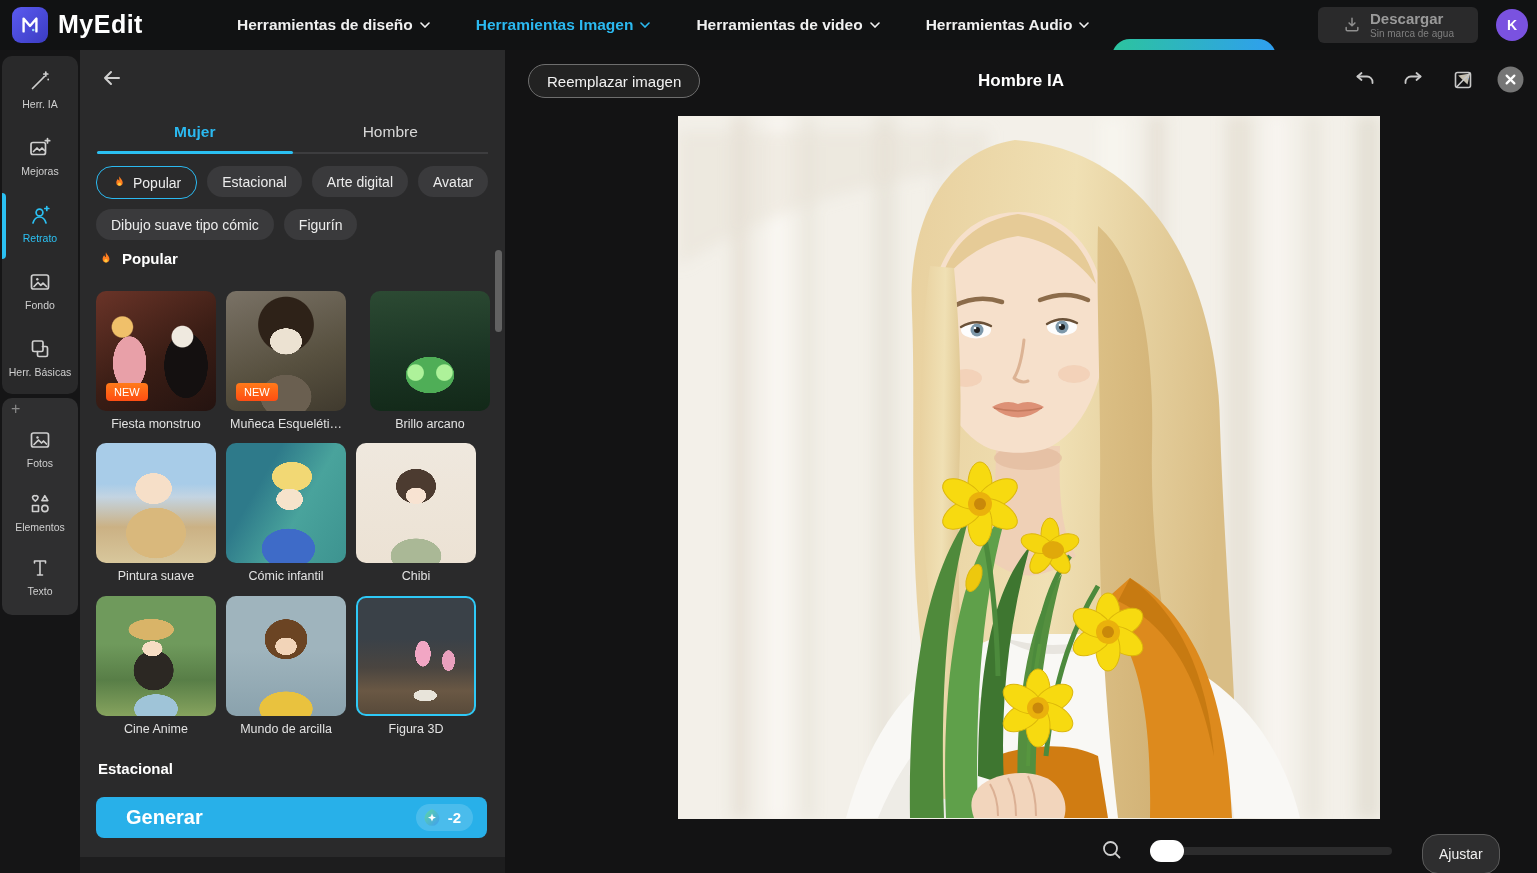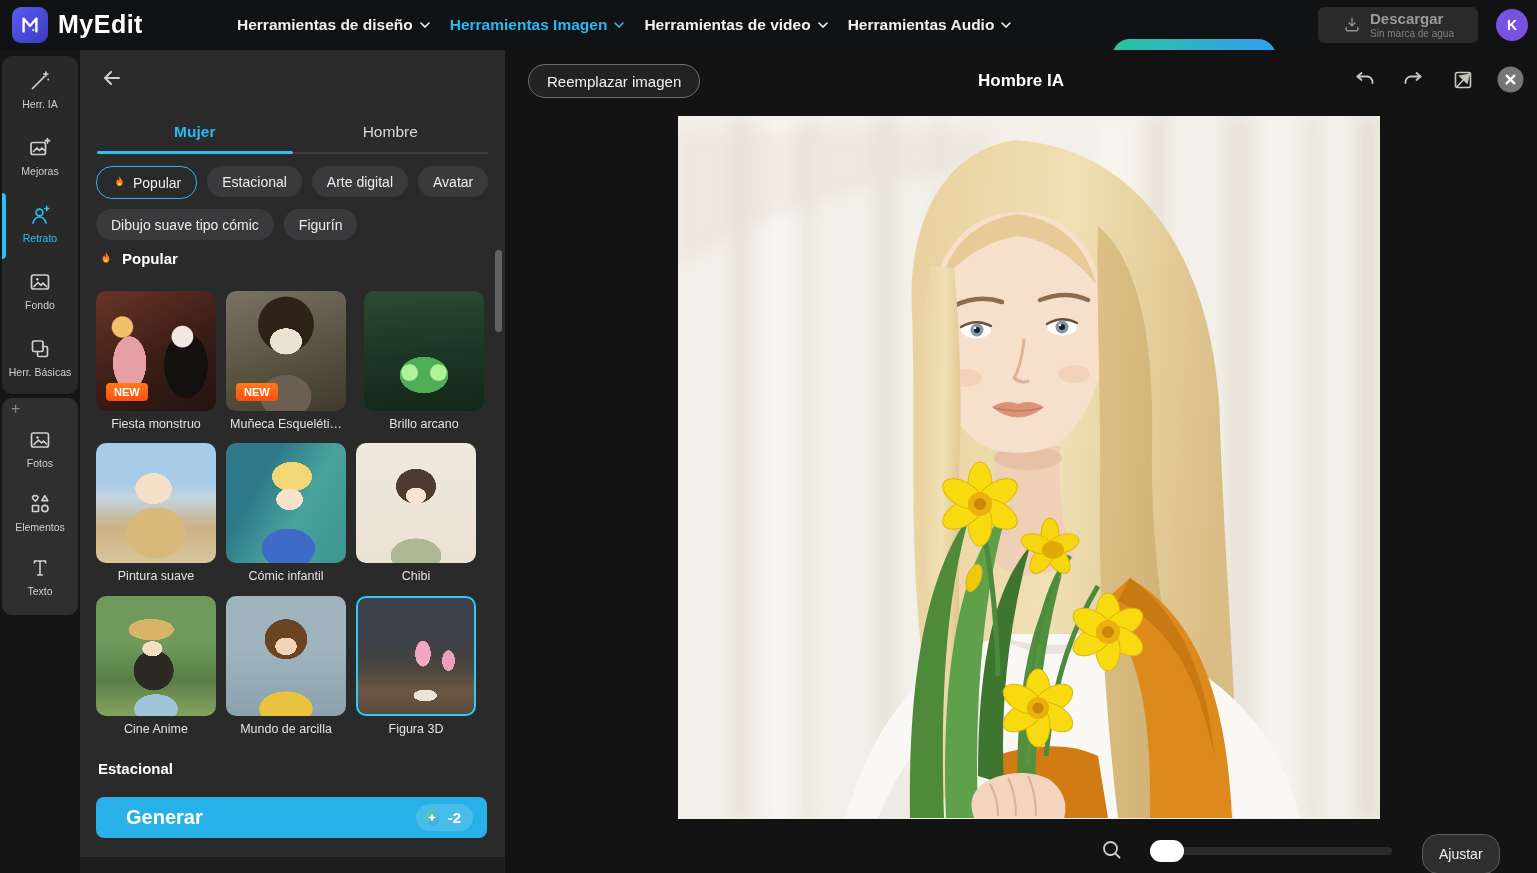--- a/index.html
+++ b/index.html
@@ -4,21 +4,21 @@
 <style>
   html,body{margin:0;padding:0;background:#141414;font-family:"Liberation Sans",sans-serif;}
   .page{position:relative;width:1537px;height:873px;overflow:hidden;background:#131314;color:#eee;}
   svg{display:block}
 
   
   .topnav{position:absolute;left:0;top:0;width:1537px;height:50px;background:#111213;}
   .logo{position:absolute;left:12px;top:7px;width:36px;height:36px;border-radius:9px;
         background:linear-gradient(135deg,#5a5af0,#3b3cc2);display:flex;align-items:center;justify-content:center;}
   .brand{position:absolute;left:58px;top:10px;font-size:25px;font-weight:600;color:#fff;letter-spacing:.5px;}
-  .nav-menus{position:absolute;left:237px;top:0;height:50px;display:flex;align-items:center;gap:20px;}
+  .nav-menus{position:absolute;left:237px;top:0;height:50px;display:flex;align-items:center;gap:46px;}
   .nav-item{display:flex;align-items:center;gap:7px;font-size:15.5px;font-weight:600;color:#f0f0f0;cursor:pointer;white-space:nowrap;}
   .nav-item.active{color:#2bb9f0;}
   .btn-credits{position:absolute;left:1112px;top:7px;width:164px;height:36px;border-radius:18px;border:none;
         background:linear-gradient(90deg,#2cc49e,#2f9ef0);color:#fff;font-size:15px;font-weight:700;
         font-family:"Liberation Sans",sans-serif;display:flex;align-items:center;justify-content:center;cursor:pointer;margin-top:32px;}
   .btn-download{position:absolute;left:1318px;top:7px;width:160px;height:36px;border-radius:6px;background:#2a2a2b;
         display:flex;align-items:center;justify-content:center;gap:8px;cursor:pointer;}
   .dl-texts{display:flex;flex-direction:column;align-items:flex-start;line-height:1.1;}
   .dl-label{font-size:15px;font-weight:700;color:#9a9a9a;}
   .dl-sub{font-size:10px;color:#7f7f7f;}
@@ -47,21 +47,21 @@
   .chips{position:absolute;left:16px;top:116px;width:400px;display:flex;flex-wrap:wrap;gap:10px;}
   .chip{height:31px;padding:0 15px;border-radius:16px;background:#3a3a3c;display:flex;align-items:center;gap:6px;
         font-size:14px;color:#ececec;cursor:pointer;white-space:nowrap;}
   .chip.active{background:transparent;border:1px solid #2bb9f0;}
   .section-head{position:absolute;left:18px;top:200px;display:flex;align-items:center;gap:8px;font-size:15px;font-weight:700;color:#fff;}
   .grid{position:absolute;left:16px;top:241px;width:395px;}
   .card{position:absolute;width:120px;cursor:pointer;}
   .thumb{width:120px;height:120px;border-radius:10px;position:relative;box-sizing:border-box;}
   .card.selected .thumb{border:2px solid #2ec9f7;}
   .card-label{margin-top:6px;width:120px;font-size:12.5px;color:#e2e2e2;text-align:center;white-space:nowrap;overflow:hidden;text-overflow:ellipsis;}
-  .new-badge{position:absolute;left:10px;bottom:10px;padding:3px 8px;border-radius:4px;font-size:11px;font-weight:700;color:#fff;
+  .new-badge{position:absolute;left:10px;bottom:10px;padding:3px 8px;border-radius:4px;font-size:11px;font-weight:400;color:#fff;
         background:linear-gradient(180deg,#ff7a1a,#ff4d12);}
   .section-head2{position:absolute;left:18px;top:710px;font-size:15px;font-weight:700;color:#fff;}
   .btn-generate{position:absolute;left:16px;top:747px;width:391px;height:41px;border:none;border-radius:8px;background:#28b0e9;
         display:flex;align-items:center;cursor:pointer;font-family:"Liberation Sans",sans-serif;}
   .gen-label{margin-left:24px;font-size:20px;font-weight:700;color:#fff;}
   .gen-badge{position:absolute;right:14px;top:7px;height:27px;padding:0 12px 0 6px;border-radius:14px;
         background:rgba(255,255,255,.16);display:flex;align-items:center;gap:6px;font-size:15px;font-weight:600;color:#fff;}
   .panel-scrollbar{position:absolute;right:3px;top:200px;width:7px;height:82px;border-radius:4px;background:#8f8f8f;opacity:.55;cursor:pointer;}
   .panel-shade{position:absolute;left:0;bottom:0;width:100%;height:16px;background:#1d1d1e;}
   .collapse-handle{position:absolute;left:505px;top:428px;width:18px;height:68px;background:#2a2a2b;
@@ -295,21 +295,21 @@
             <span class="new-badge">NEW</span>
           </div>
         <div class="card-label">Fiesta monstruo</div>
       </div>
       <div class="card" style="left:130px;top:0">
         <div class="thumb t1">
             <span class="new-badge">NEW</span>
           </div>
         <div class="card-label">Muñeca Esqueléti…</div>
       </div>
-      <div class="card" style="left:268px;top:0">
+      <div class="card" style="left:274px;top:0">
         <div class="thumb t2"></div>
         <div class="card-label">Brillo arcano</div>
       </div>
       <div class="card" style="left:0;top:152px">
         <div class="thumb t3"></div>
         <div class="card-label">Pintura suave</div>
       </div>
       <div class="card" style="left:130px;top:152px">
         <div class="thumb t4"></div>
         <div class="card-label">Cómic infantil</div>

